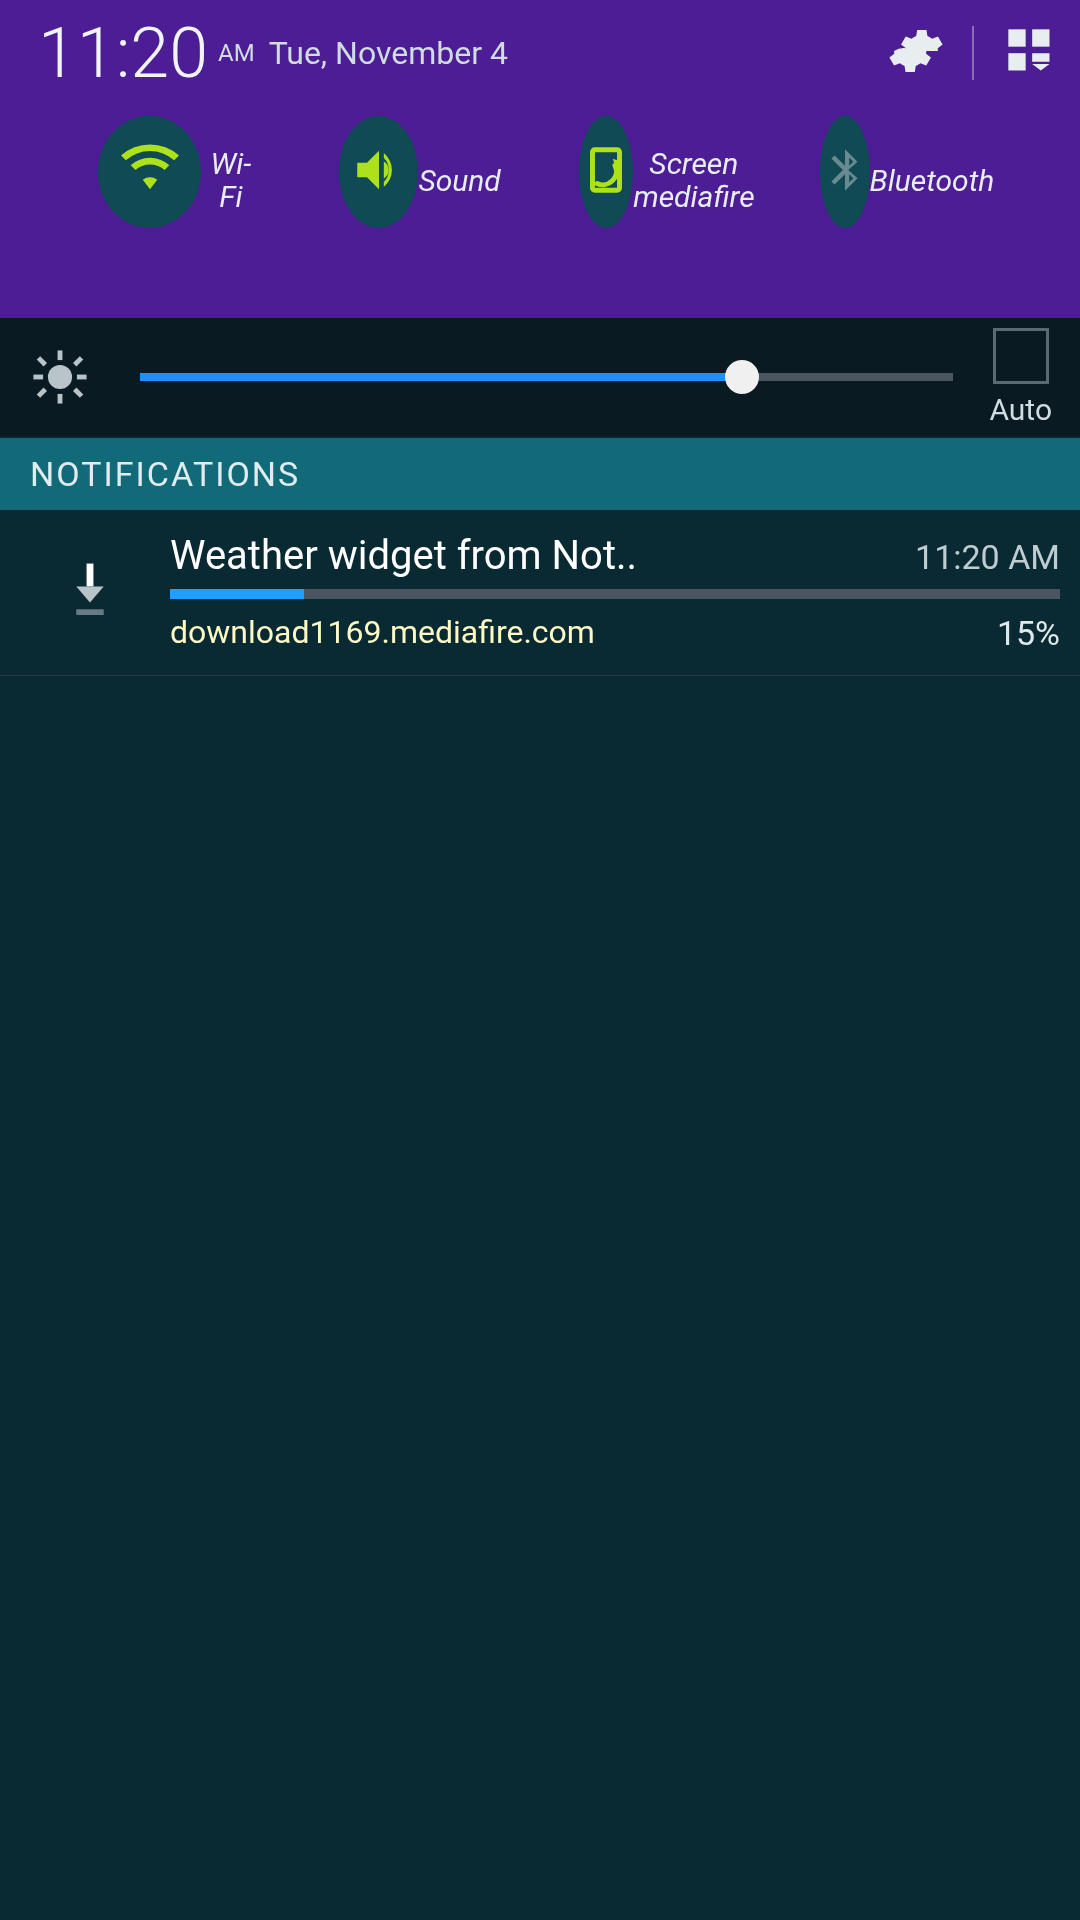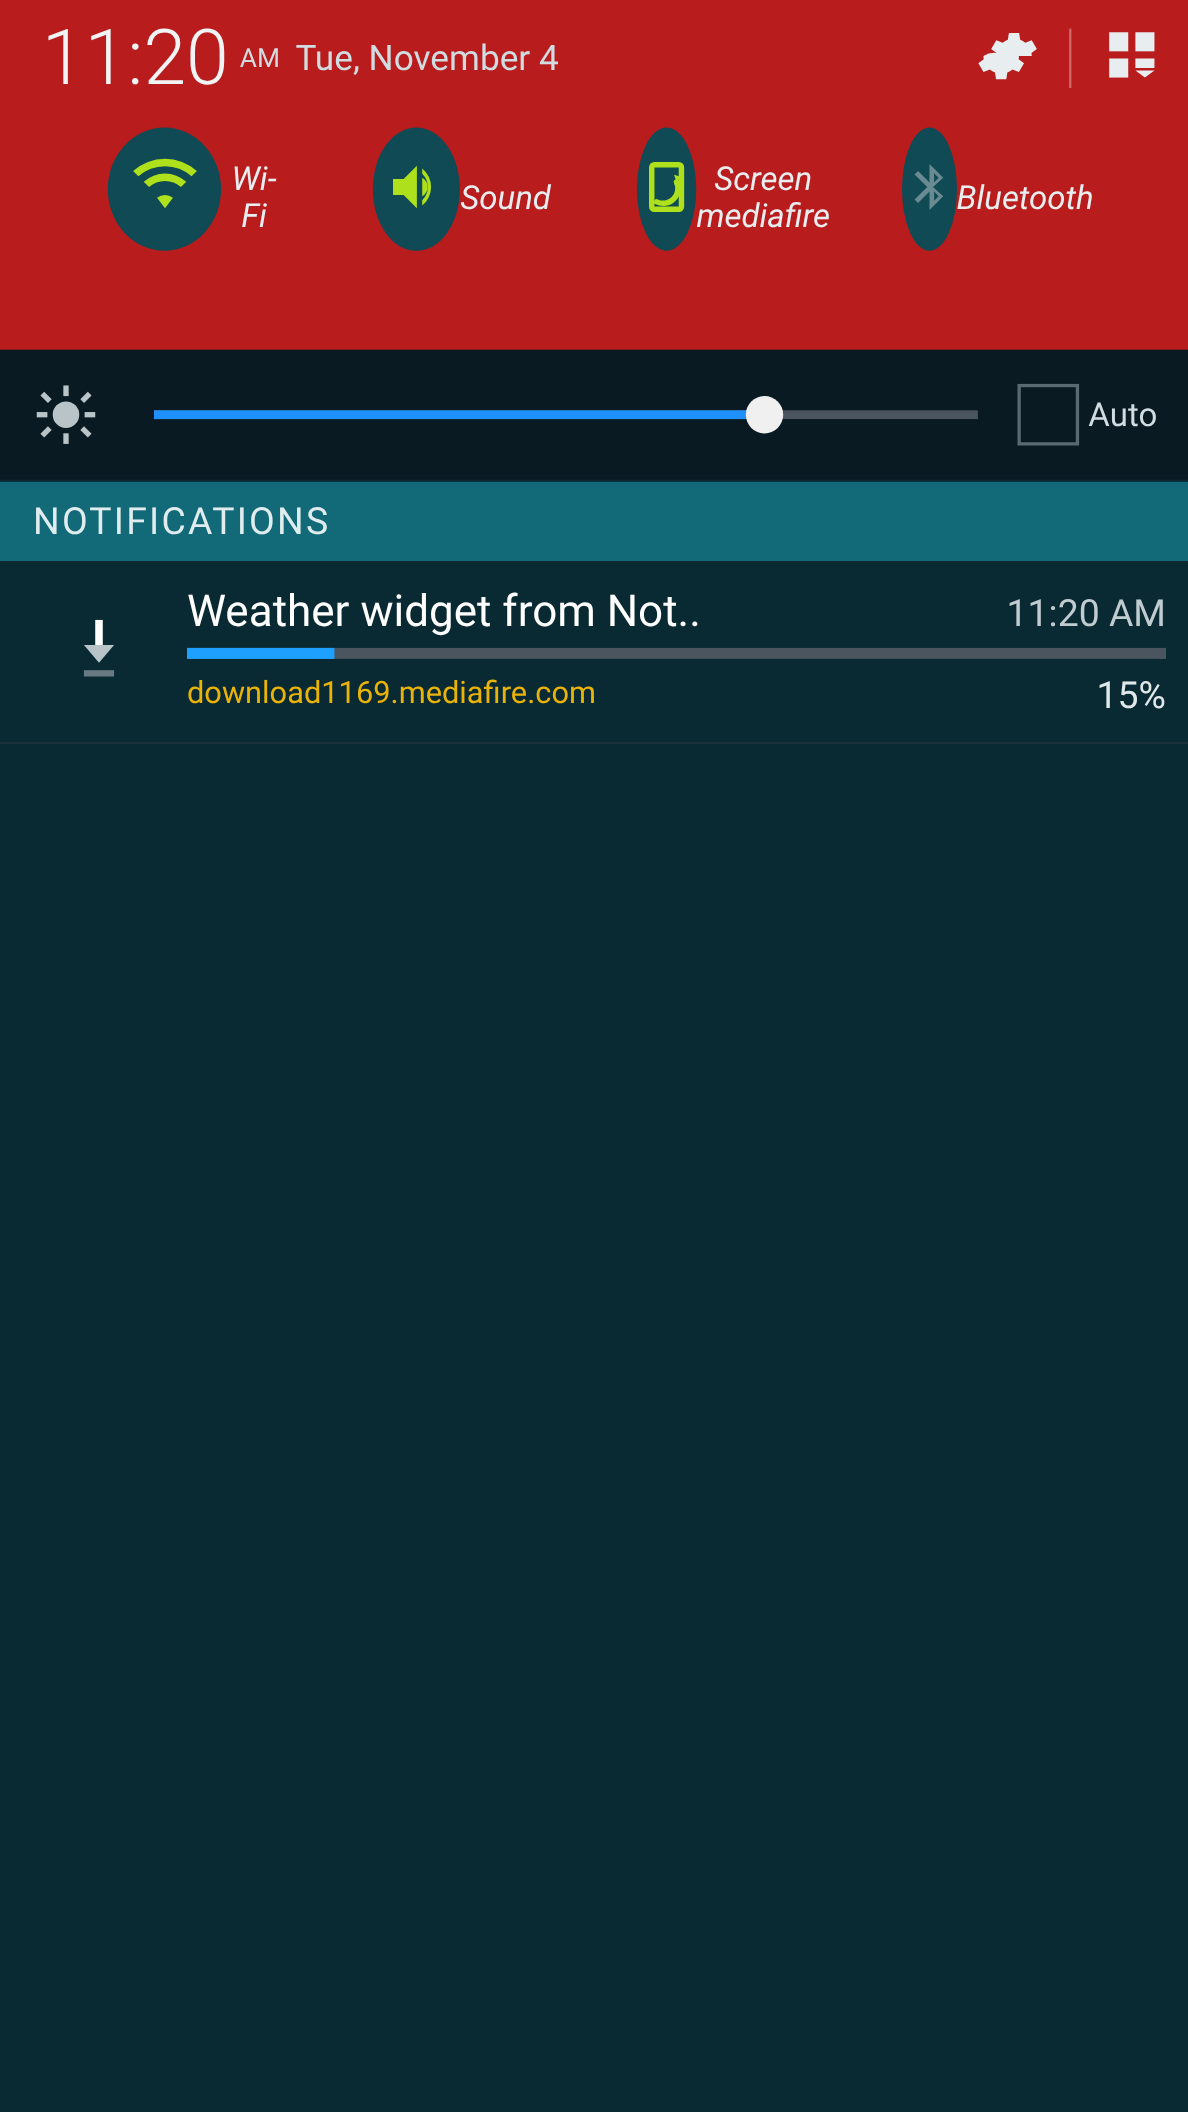--- a/index.html
+++ b/index.html
@@ -6,21 +6,21 @@
 body {
   width: 1080px;
   height: 1920px;
   background: #0a2a33;
   font-family: Roboto, Arial, sans-serif;
   color: #e8eef0;
   overflow: hidden;
 }
 .status-bar {
   height: 318px;
-  background: #b91c1c;
+  background: #4c1d95;
   padding: 8px 20px 24px 20px;
 }
 .top-row {
   display: flex;
   align-items: center;
   height: 90px;
 }
 .clock-time {
   font-size: 70px;
   font-weight: 300;
@@ -98,21 +98,21 @@
   background: #1e90ff;
 }
 .slider-thumb {
   position: absolute; left: 74%; top: 50%;
   width: 34px; height: 34px;
   background: #f0f0f0;
   border-radius: 50%;
   transform: translate(-50%, -50%);
 }
 .auto-col {
-  display: flex; flex-direction: row; align-items: center;
+  display: flex; flex-direction: column; align-items: center;
   gap: 8px;
 }
 .auto-checkbox {
   width: 56px; height: 56px;
   border: 3px solid #5a6a72;
   background: #0a1a22;
 }
 .auto-label { font-size: 30px; color: #d0dce0; }
 .notif-header {
   height: 72px;
@@ -160,22 +160,22 @@
 .notif-progress-fill {
   position: absolute; left: 0; top: 0; bottom: 0;
   width: 15%;
   background: #1ea0ff;
 }
 .notif-line2 {
   display: flex;
   margin-top: 14px;
 }
 .notif-sub {
-  font-size: 28px;
-  color: #eab308;
+  font-size: 32px;
+  color: #fef9c3;
   flex: 1;
 }
 .notif-pct {
   font-size: 34px;
   color: #e0e8ea;
 }
 </style>
 </head>
 <body>
 

